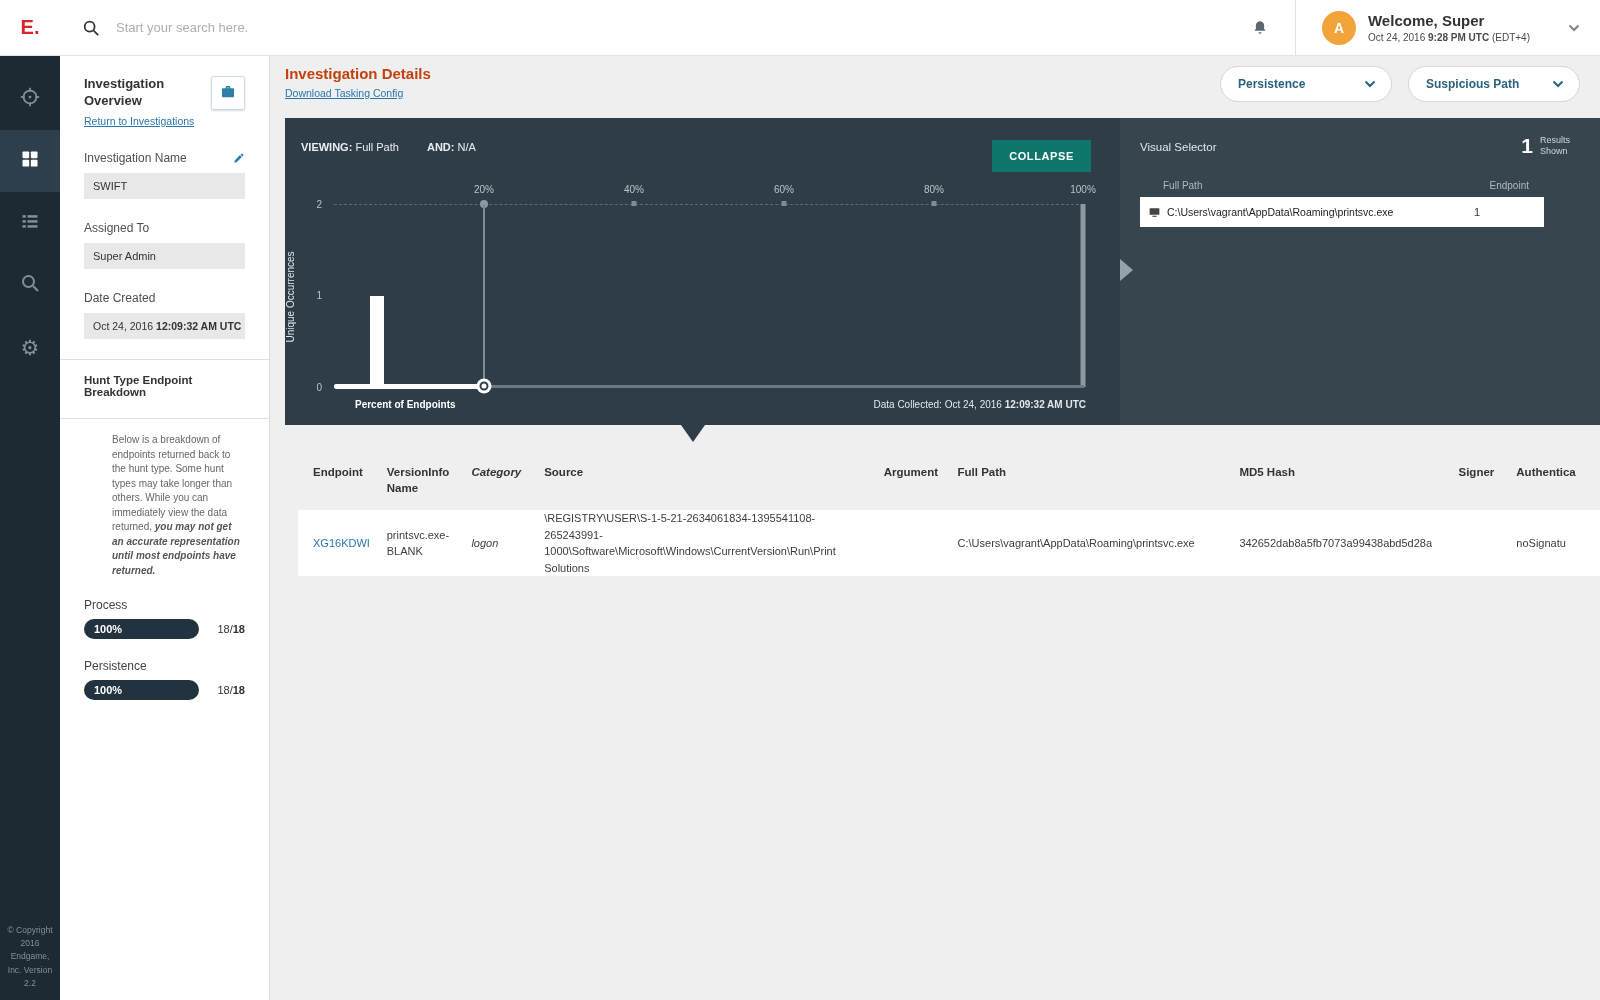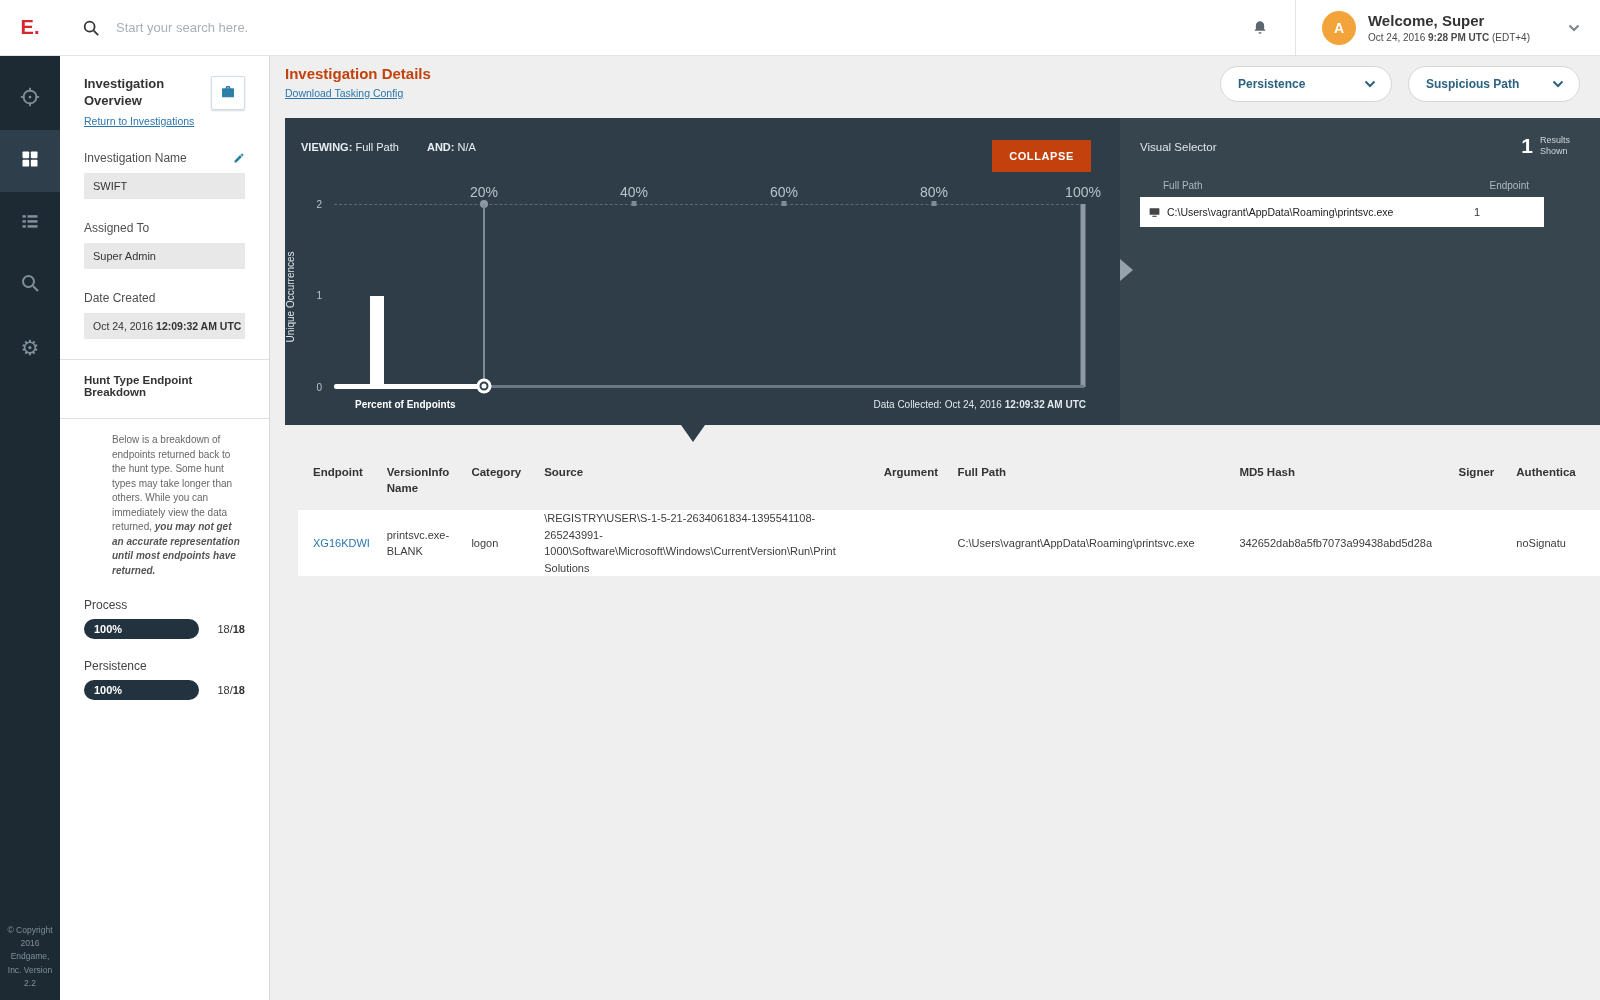--- a/index.html
+++ b/index.html
@@ -68,27 +68,27 @@
   .filter-pill { width:172px; height:36px; border-radius:18px; background:#fff; border:1px solid #d6d6d6;
                  display:flex; align-items:center; justify-content:space-between; padding:0 15px 0 17px;
                  font-size:12px; font-weight:bold; color:#2b627f; cursor:pointer; }
 
   .panel { position:absolute; left:15px; right:0; top:62px; height:307px; display:flex; }
   .chart-section { width:835px; background:#2e3d48; position:relative; flex:none; }
   .vs-section { flex:1; background:#37454f; position:relative; }
 
   .viewing { position:absolute; left:16px; top:23px; font-size:11px; color:#e9eef1; }
   .viewing .gap { display:inline-block; width:22px; }
-  .collapse-btn { position:absolute; top:22px; right:29px; width:99px; height:32px; background:#c2410c;
+  .collapse-btn { position:absolute; top:22px; right:29px; width:99px; height:32px; background:#0f766e;
                   border:none; color:#fff; font-size:11px; font-weight:bold; letter-spacing:.6px;
                   cursor:pointer; font-family:inherit; }
 
   .plot { position:absolute; left:49px; top:86px; width:750px; height:183px; }
   .grid-top { position:absolute; left:0; right:0; top:0; border-top:1px dashed #5a6b77; }
-  .xtick { position:absolute; top:-20px; transform:translateX(-50%); font-size:14px; color:#b9c4cb;text-align:center; }
+  .xtick { position:absolute; top:-20px; transform:translateX(-50%); font-size:10px; color:#b9c4cb;text-align:center; }
   .ytick { position:absolute; left:-12px; transform:translate(-100%,-50%); font-size:10px; color:#b9c4cb; }
   .ylab { position:absolute; left:-44px; top:93px; transform:translate(-50%,-50%) rotate(-90deg);
           font-size:10px; color:#dfe6ea; white-space:nowrap; }
   .dot-sq { position:absolute; width:5px; height:5px; background:#7d8c96; top:-3px; transform:translateX(-50%); }
   .dot-c { position:absolute; width:8px; height:8px; border-radius:50%; background:#8d9aa3; top:0;
            transform:translate(-50%,-50%); }
   .slider-line { position:absolute; left:150px; top:0; width:2px; height:183px; background:#7e8c96;
                  transform:translateX(-50%); cursor:ew-resize; }
   .line-100 { position:absolute; left:749px; top:0; width:5px; height:183px; background:#8d9aa3;
               transform:translateX(-50%); }
@@ -118,21 +118,21 @@
   .vs-endpoint { width:70px; font-size:11px; color:#333; flex:none; }
 
   .down-arrow { position:absolute; left:411px; top:369px; width:0; height:0; border-left:12px solid transparent;
                 border-right:12px solid transparent; border-top:17px solid #2e3d48; }
 
   .results-table { position:absolute; left:28px; right:0; top:395px; }
   .rt-header { display:flex; padding:14px 0 0 15px; }
   .rt-header > div { font-size:11.5px; font-weight:bold; color:#333; line-height:1.35; padding-right:12px; }
   .rt-row { display:flex; align-items:center; background:#fff; margin-top:14px; min-height:66px; padding-left:15px; }
   .rt-row > div { font-size:11px; color:#3d3d3d; line-height:1.5; padding-right:12px; overflow-wrap:anywhere; }
-  .c1{width:74px;} .c2{width:85px;} .c3{width:73px;} .c4{width:341px;} .c5{width:74px;}
+  .c1{width:74px;} .c2{width:85px;} .c3{width:73px;font-style:italic;} .c4{width:341px;} .c5{width:74px;}
   .c6{width:283px;} .c7{width:220px;} .c8{width:58px;} .c9{width:84px; white-space:nowrap; overflow:hidden;}
   .link { color:#2a76ad; cursor:pointer; }
 </style>
 </head>
 <body>
 
 <aside class="leftnav">
   <div class="logo">
     <span>E.</span>
   </div>

